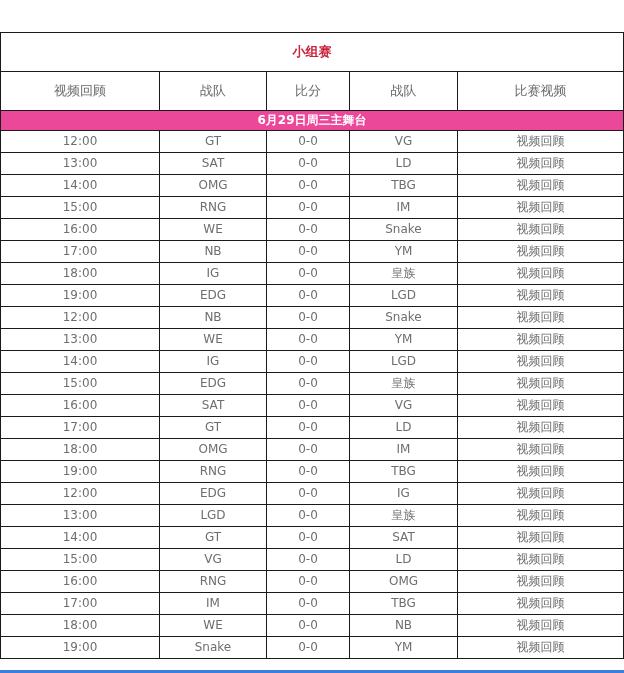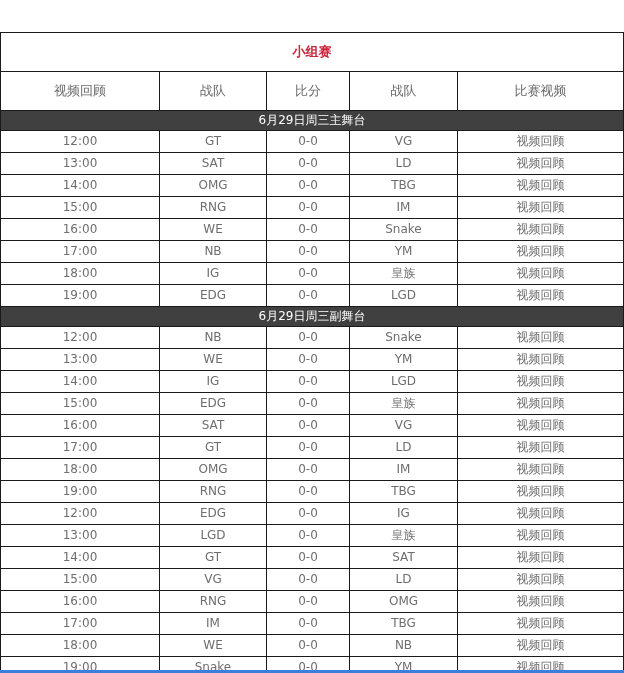--- a/index.html
+++ b/index.html
@@ -30,23 +30,23 @@
       font-weight: bold;
       font-size: 13px !important;
     }
     tr.col-header td {
       height: 38px !important;
       line-height: 38px !important;
       font-size: 13px !important;
       color: #6a6a6a !important;
     }
     td.stage-cell {
-      background: #404040;
+      background: #ec4899;
       color: #ffffff !important;
-      font-weight: normal;
+      font-weight: bold;
       font-size: 12px !important;
       height: 19px !important;
       line-height: 19px !important;
     }
     td.video-cell { color: #6a6a6a; }
     .watermark {
       position: absolute;
       left: 470px; top: 645px;
       color: #e0323c;
       font-family: "DejaVu Sans Mono", "Liberation Mono", monospace;
@@ -137,23 +137,20 @@
         <td class="video-cell">视频回顾</td>
       </tr>
       <tr>
         <td>19:00</td>
         <td>EDG</td>
         <td>0-0</td>
         <td>LGD</td>
         <td class="video-cell">视频回顾</td>
       </tr>
       <tr>
-        <td colspan="5" class="stage-cell">6月29日周三副舞台</td>
-      </tr>
-      <tr>
         <td>12:00</td>
         <td>NB</td>
         <td>0-0</td>
         <td>Snake</td>
         <td class="video-cell">视频回顾</td>
       </tr>
       <tr>
         <td>13:00</td>
         <td>WE</td>
         <td>0-0</td>

